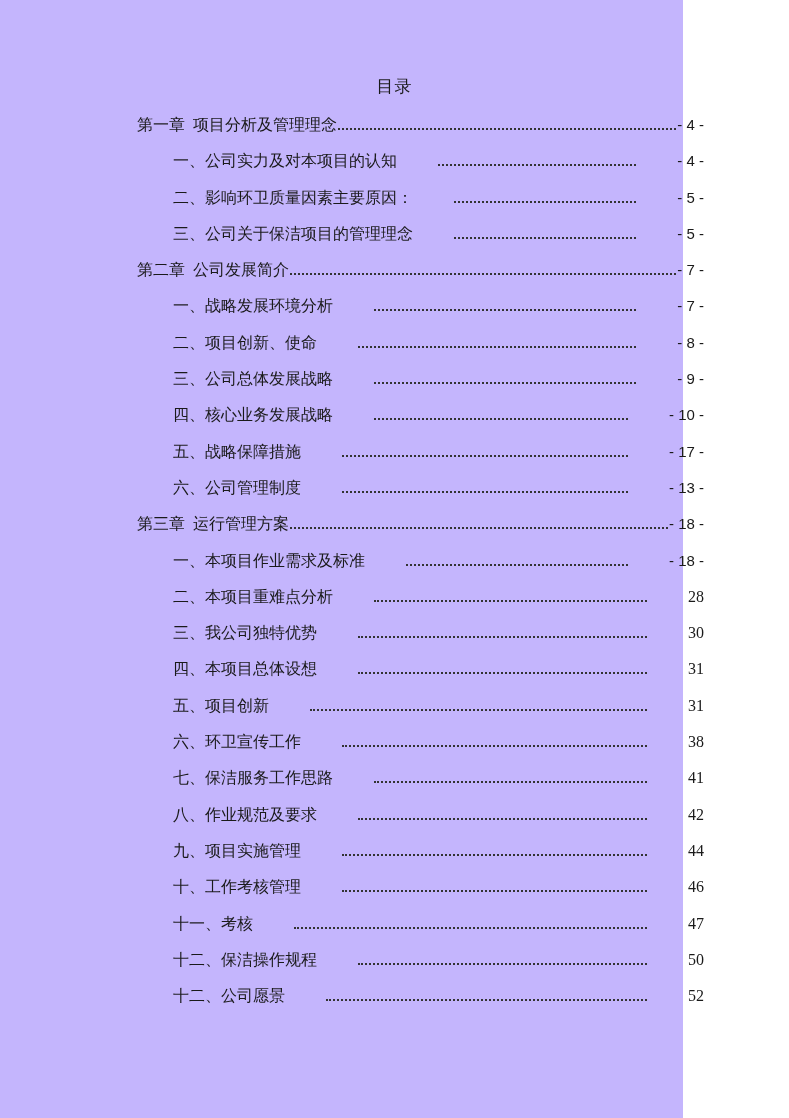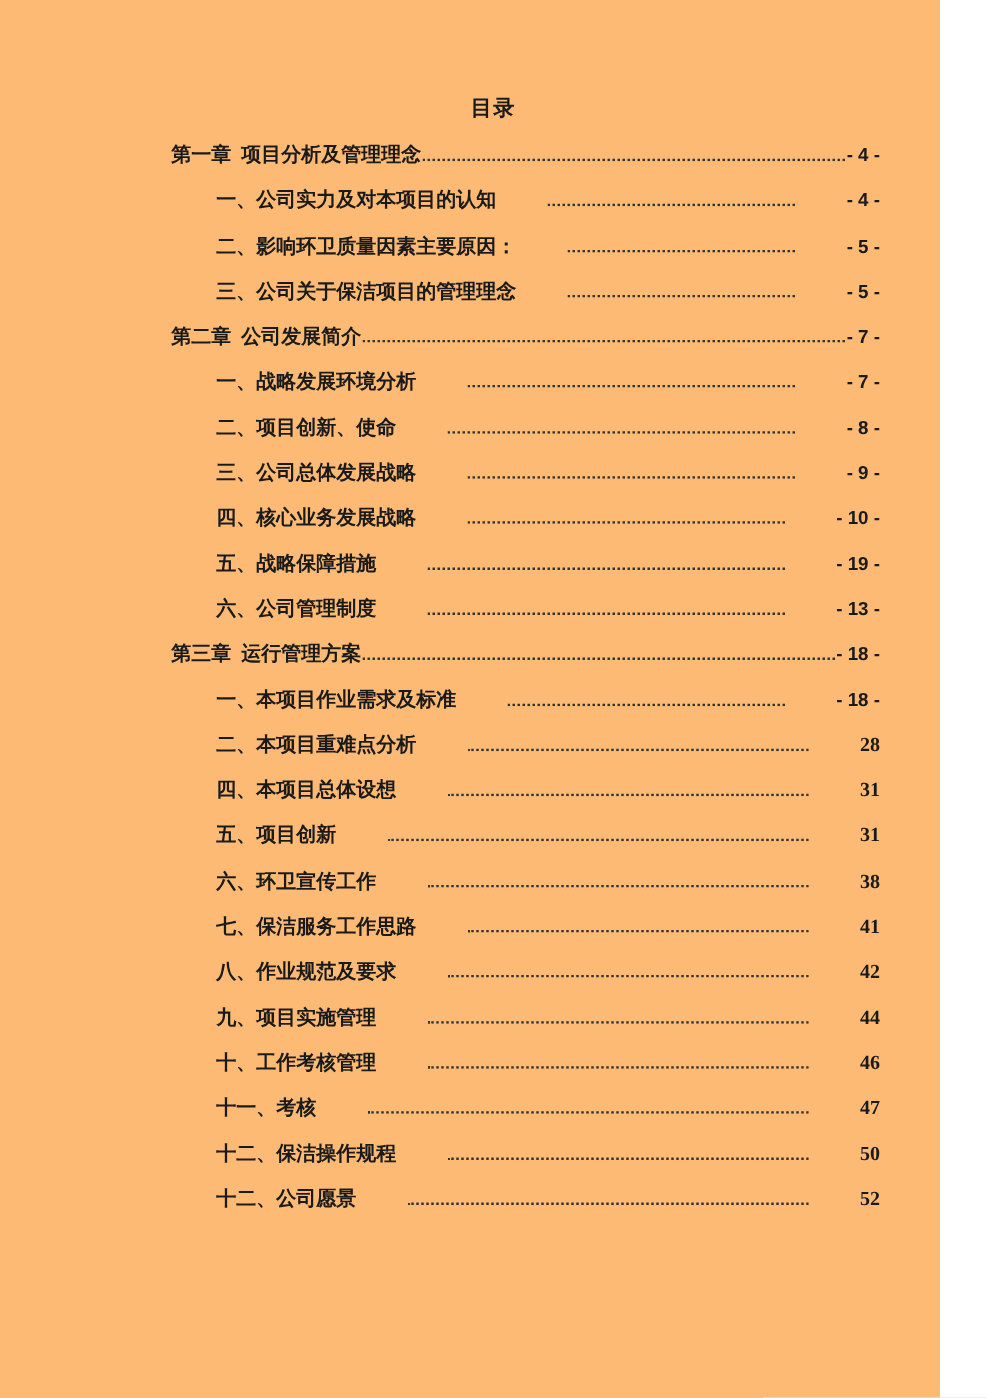--- a/index.html
+++ b/index.html
@@ -11,23 +11,22 @@
     width: 789px;
     height: 1118px;
     position: relative;
     overflow: hidden;
     font-family: "Liberation Serif", "DejaVu Serif", serif;
     color: #1a1a1a;
   }
   .page {
     position: absolute;
     left: 0; top: 0;
-    width: 752px; height: 1118px;
-    background: #fdba74;
-    font-weight: bold;
+    width: 683px; height: 1118px;
+    background: #c4b5fd;
   }
   .toc-title {
     position: absolute;
     top: 74px;
     left: 0;
     width: 789px;
     text-align: center;
     font-size: 17px;
     line-height: 26px;
     letter-spacing: 1px;
@@ -132,41 +131,46 @@
         <span class="toc-page">- 9 -</span>
       </li>
       <li class="toc-row level-2">
         <span class="toc-label">四、核心业务发展战略</span>
         <span class="toc-leader"></span>
         <span class="toc-page">- 10 -</span>
       </li>
       <li class="toc-row level-2">
         <span class="toc-label">五、战略保障措施</span>
         <span class="toc-leader"></span>
-        <span class="toc-page">- 19 -</span>
+        <span class="toc-page">- 17 -</span>
       </li>
       <li class="toc-row level-2">
         <span class="toc-label">六、公司管理制度</span>
         <span class="toc-leader"></span>
         <span class="toc-page">- 13 -</span>
       </li>
       <li class="toc-row level-1">
         <span class="toc-label"><span class="chapter-num">第三章</span><span>运行管理方案</span></span>
         <span class="toc-leader"></span>
         <span class="toc-page">- 18 -</span>
       </li>
       <li class="toc-row level-2">
         <span class="toc-label">一、本项目作业需求及标准</span>
         <span class="toc-leader"></span>
         <span class="toc-page">- 18 -</span>
       </li>
       <li class="toc-row level-2">
         <span class="toc-label">二、本项目重难点分析</span>
         <span class="toc-leader"></span>
         <span class="toc-page serif">28</span>
+      </li>
+      <li class="toc-row level-2">
+        <span class="toc-label">三、我公司独特优势</span>
+        <span class="toc-leader"></span>
+        <span class="toc-page serif">30</span>
       </li>
       <li class="toc-row level-2">
         <span class="toc-label">四、本项目总体设想</span>
         <span class="toc-leader"></span>
         <span class="toc-page serif">31</span>
       </li>
       <li class="toc-row level-2">
         <span class="toc-label">五、项目创新</span>
         <span class="toc-leader"></span>
         <span class="toc-page serif">31</span>

